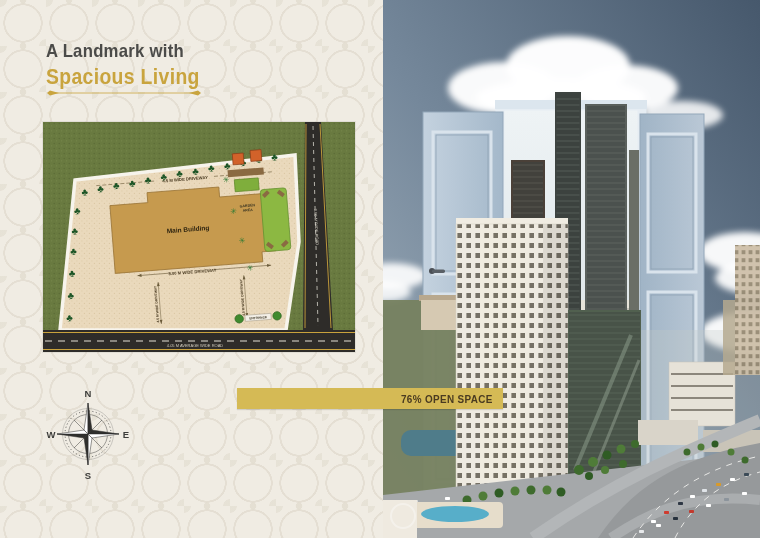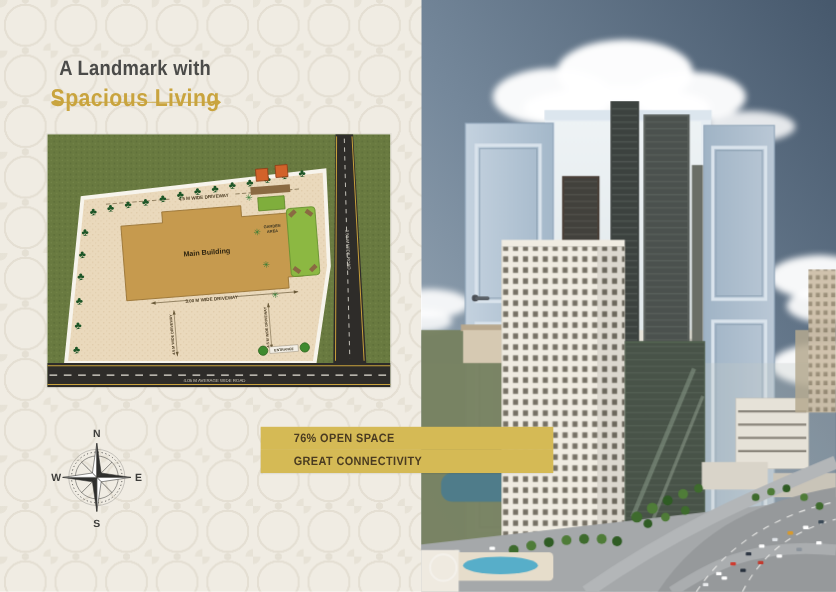--- a/index.html
+++ b/index.html
@@ -5,32 +5,32 @@
   html,body{margin:0;padding:0;}
   body{width:760px;height:538px;overflow:hidden;font-family:"Liberation Sans",sans-serif;}
   .page{position:relative;width:760px;height:538px;background-color:#f0ece3;
     background-image:
       radial-gradient(circle at 50% 50%, rgba(209,201,184,0.0) 54%, rgba(209,201,184,0.38) 55%, rgba(209,201,184,0.38) 60%, rgba(209,201,184,0.0) 61%),
       radial-gradient(circle at 0% 0%, rgba(214,207,190,0.35) 0 10%, rgba(214,207,190,0.0) 11%),
       radial-gradient(circle at 100% 100%, rgba(214,207,190,0.35) 0 10%, rgba(214,207,190,0.0) 11%),
       radial-gradient(circle at 50% 0%, rgba(201,193,175,0.3) 0 6%, rgba(201,193,175,0.0) 7%),
       radial-gradient(circle at 50% 100%, rgba(201,193,175,0.3) 0 6%, rgba(201,193,175,0.0) 7%);
     background-size:46px 46px;}
-  .heading{position:absolute;left:46px;top:52px;text-align:center;}
+  .heading{position:absolute;left:46px;top:40px;}
   .heading .l1{font-size:19px;font-weight:600;color:#4b4b49;letter-spacing:.3px;
     transform:scaleX(.88);transform-origin:left;white-space:nowrap;}
   .heading .l2{font-size:22px;font-weight:700;color:#c9a43e;letter-spacing:.4px;margin-top:2px;
     transform:scaleX(.88);transform-origin:left;white-space:nowrap;}
   .divider{position:absolute;left:45px;top:88px;}
   .siteplan{position:absolute;left:43px;top:122px;width:312px;height:230px;box-shadow:0 0 0 1px rgba(0,0,0,.06);}
   .compass{position:absolute;left:46px;top:386px;}
   .banners{position:absolute;left:237px;top:388px;width:266px;z-index:30;}
   .banner{height:21px;background:#d5ba55;color:#4a3b21;display:flex;align-items:center;
-    padding-left:30px;font-size:11px;font-weight:700;letter-spacing:.4px;
-    box-shadow:0 1px 1px rgba(0,0,0,.12);}
+    padding-left:7px;margin-bottom:10px;font-size:11px;font-weight:700;letter-spacing:.4px;
+    box-shadow:0 1px 1px rgba(0,0,0,.12);justify-content:flex-end;}
   .banner span{transform:scaleX(.9);transform-origin:left;white-space:nowrap;}
   .photo{position:absolute;left:383px;top:0;width:377px;height:538px;}
 </style>
 </head>
 <body>
 
 <div class="page">
 
   <div class="heading">
     <div class="l1">A Landmark with</div>
@@ -375,18 +375,15 @@
       </g>
 
       <circle cx="20" cy="516" r="12" fill="none" stroke="#ffffff" stroke-width="2" opacity="0.35"></circle>
     </g>
   </svg>
 
   <div class="banners">
     <div class="banner">
       <span>76% OPEN SPACE</span>
     </div>
-    <div class="banner">
-      <span>GREAT CONNECTIVITY</span>
-    </div>
   </div>
 
 </div>
 
 </body></html>

